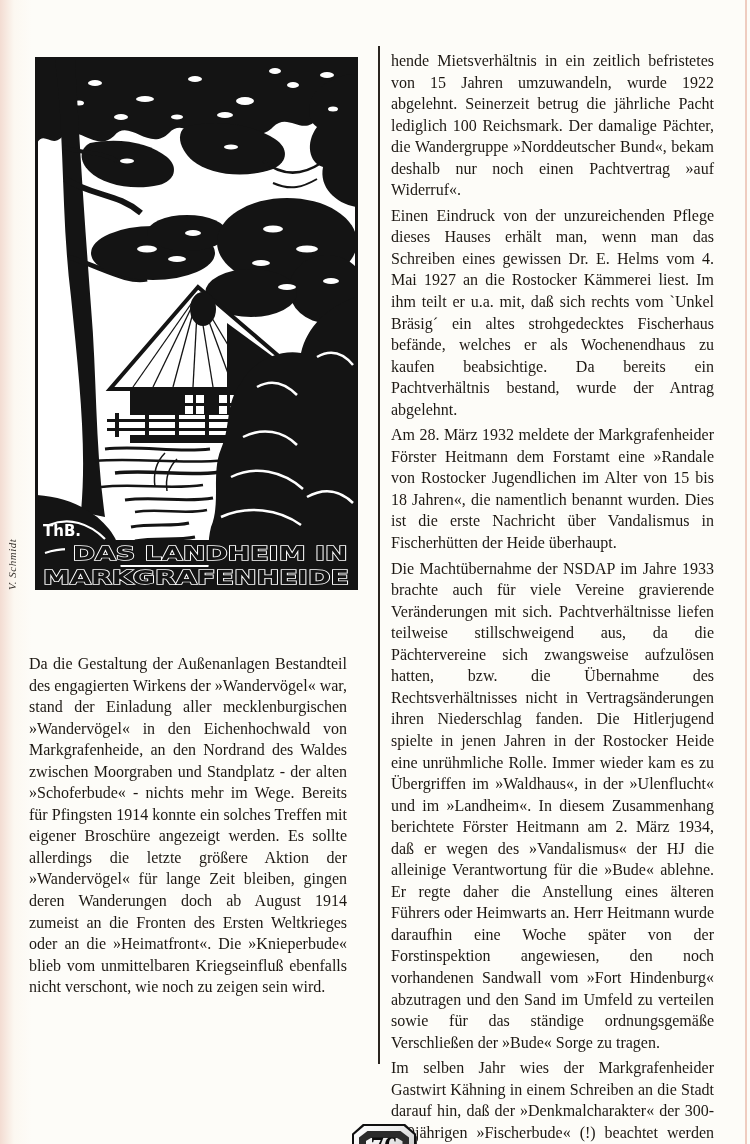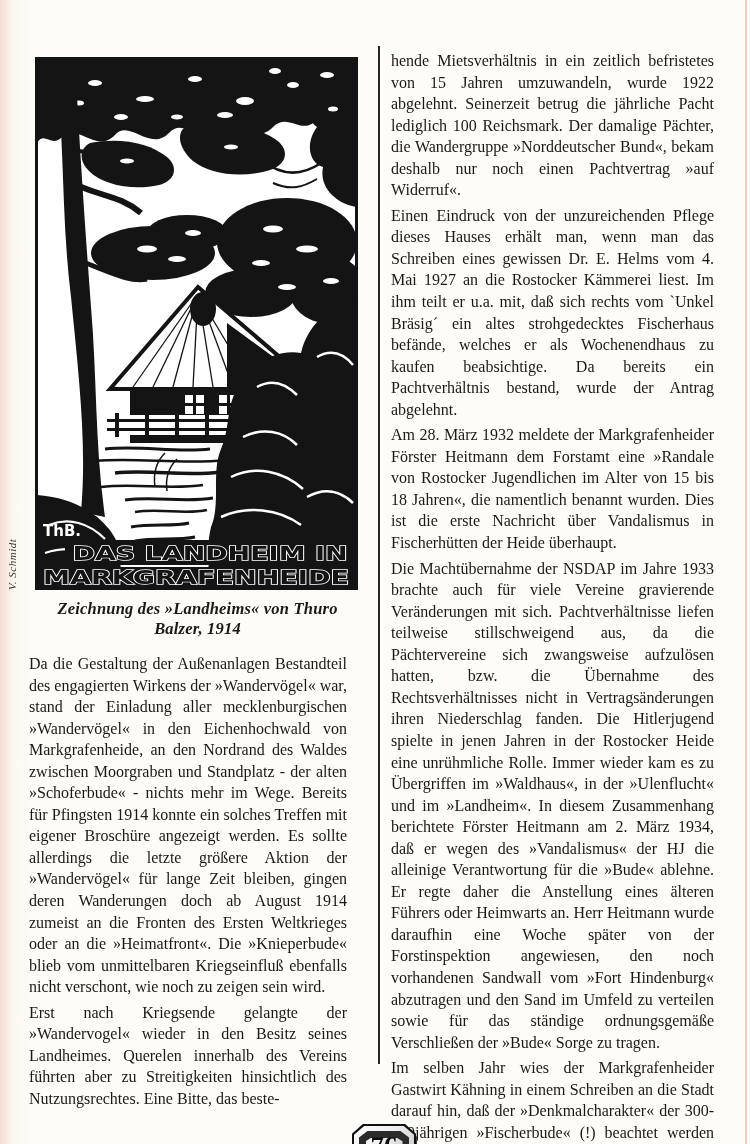--- a/index.html
+++ b/index.html
@@ -183,25 +183,23 @@
         <rect x="2" y="510" width="319" height="21" rx="2" fill="#141414"></rect>
         <text x="175" y="503" text-anchor="middle" textLength="275" lengthAdjust="spacingAndGlyphs" font-family="DejaVu Sans, sans-serif" font-weight="bold" font-size="19" fill="#141414" stroke="#ffffff" stroke-width="1.4" paint-order="stroke">DAS LANDHEIM IN</text>
         <text x="161" y="527" text-anchor="middle" textLength="306" lengthAdjust="spacingAndGlyphs" font-family="DejaVu Sans, sans-serif" font-weight="bold" font-size="19" fill="#141414" stroke="#ffffff" stroke-width="1.4" paint-order="stroke">MARKGRAFENHEIDE</text>
         <text x="8" y="479" font-family="DejaVu Sans, sans-serif" font-weight="bold" font-size="15" fill="#ffffff">ThB.</text>
       </g>
 
       <rect x="1.5" y="1.5" width="320" height="530" fill="none" stroke="#141414" stroke-width="3"></rect>
     </svg>
   </figure>
 
-  <div class="caption">Zeichnung des »Landheims« von Thuro Balzer, 1914</div>
 
   <div class="col col-left">
     <p>Da die Gestaltung der Außenanlagen Bestandteil des engagierten Wirkens der »Wandervögel« war, stand der Einladung aller mecklenburgischen »Wandervögel« in den Eichenhochwald von Markgrafenheide, an den Nordrand des Waldes zwischen Moorgraben und Standplatz - der alten »Schoferbude« - nichts mehr im Wege. Bereits für Pfingsten 1914 konnte ein solches Treffen mit eigener Broschüre angezeigt werden. Es sollte allerdings die letzte größere Aktion der »Wandervögel« für lange Zeit bleiben, gingen deren Wanderungen doch ab August 1914 zumeist an die Fronten des Ersten Weltkrieges oder an die »Heimatfront«. Die »Knieperbude« blieb vom unmittelbaren Kriegseinfluß ebenfalls nicht verschont, wie noch zu zeigen sein wird.</p>
-    <p>Erst nach Kriegsende gelangte der »Wandervogel« wieder in den Besitz seines Landheimes. Querelen innerhalb des Vereins führten aber zu Streitigkeiten hinsichtlich des Nutzungsrechtes. Eine Bitte, das beste-</p>
   </div>
 
   <div class="divider"></div>
 
   <div class="col col-right">
     <p>hende Mietsverhältnis in ein zeitlich befristetes von 15 Jahren umzuwandeln, wurde 1922 abgelehnt. Seinerzeit betrug die jährliche Pacht lediglich 100 Reichsmark. Der damalige Pächter, die Wandergruppe »Norddeutscher Bund«, bekam deshalb nur noch einen Pachtvertrag »auf Widerruf«.</p>
     <p>Einen Eindruck von der unzureichenden Pflege dieses Hauses erhält man, wenn man das Schreiben eines gewissen Dr. E. Helms vom 4. Mai 1927 an die Rostocker Kämmerei liest. Im ihm teilt er u.a. mit, daß sich rechts vom `Unkel Bräsig´ ein altes strohgedecktes Fischerhaus befände, welches er als Wochenendhaus zu kaufen beabsichtige. Da bereits ein Pachtverhältnis bestand, wurde der Antrag abgelehnt.</p>
     <p>Am 28. März 1932 meldete der Markgrafenheider Förster Heitmann dem Forstamt eine »Randale von Rostocker Jugendlichen im Alter von 15 bis 18 Jahren«, die namentlich benannt wurden. Dies ist die erste Nachricht über Vandalismus in Fischerhütten der Heide überhaupt.</p>
     <p>Die Machtübernahme der NSDAP im Jahre 1933 brachte auch für viele Vereine gravierende Veränderungen mit sich. Pachtverhältnisse liefen teilweise stillschweigend aus, da die Pächtervereine sich zwangsweise aufzulösen hatten, bzw. die Übernahme des Rechtsverhältnisses nicht in Vertragsänderungen ihren Niederschlag fanden. Die Hitlerjugend spielte in jenen Jahren in der Rostocker Heide eine unrühmliche Rolle. Immer wieder kam es zu Übergriffen im »Waldhaus«, in der »Ulenflucht« und im »Landheim«. In diesem Zusammenhang berichtete Förster Heitmann am 2. März 1934, daß er wegen des »Vandalismus« der HJ die alleinige Verantwortung für die »Bude« ablehne. Er regte daher die Anstellung eines älteren Führers oder Heimwarts an.  Herr Heitmann wurde daraufhin eine Woche später von der Forstinspektion angewiesen, den noch vorhandenen Sandwall vom »Fort Hindenburg« abzutragen und den Sand im Umfeld zu verteilen sowie für das ständige ordnungsgemäße Verschließen der »Bude« Sorge zu tragen.</p>
     <p>Im selben Jahr wies der Markgrafenheider Gastwirt Kähning in einem Schreiben an die Stadt darauf hin, daß der »Denkmalcharakter« der 300-400jährigen »Fischerbude« (!) beachtet werden möge und es eine Ehrenpflicht sei, die »Bude« wieder herzurichten. Scheinbar befand sich sich die »Knieperbude« erneut in einem desolaten Zustand.</p>

